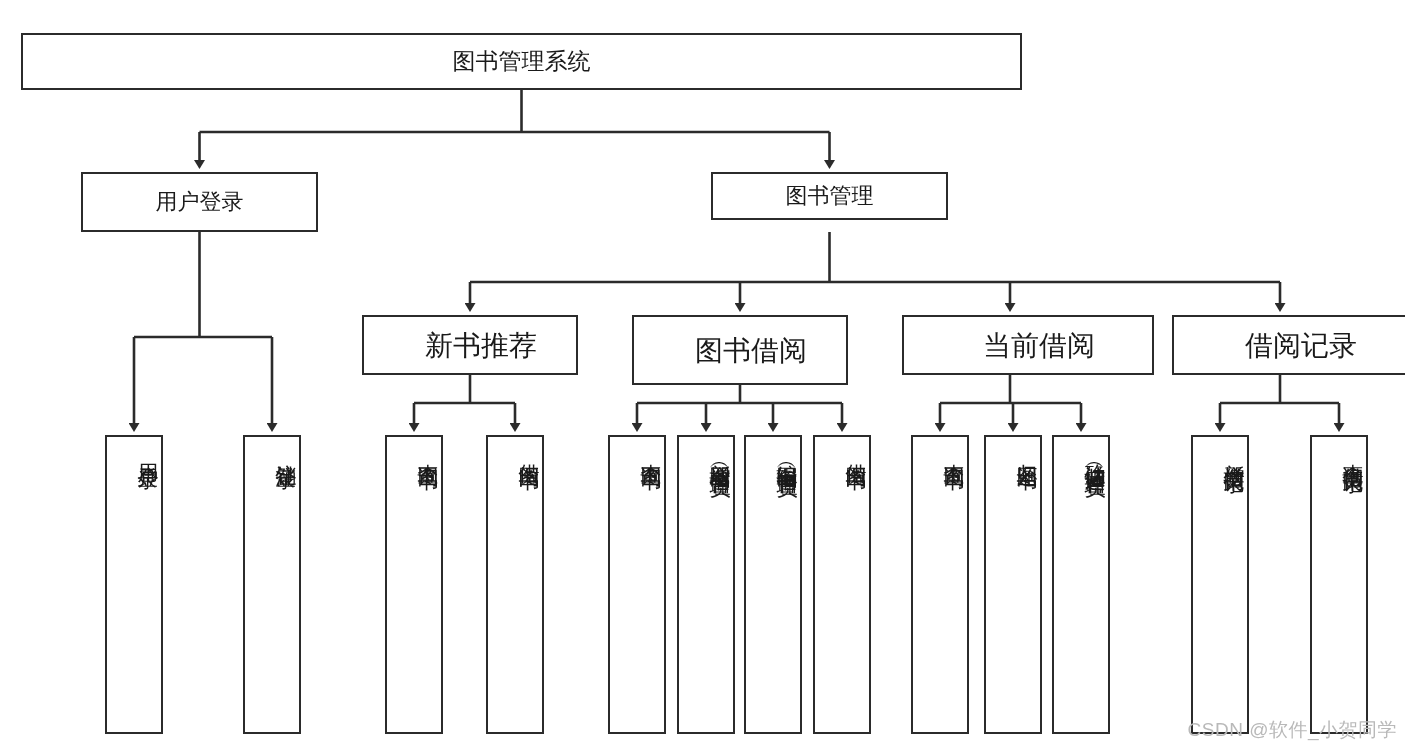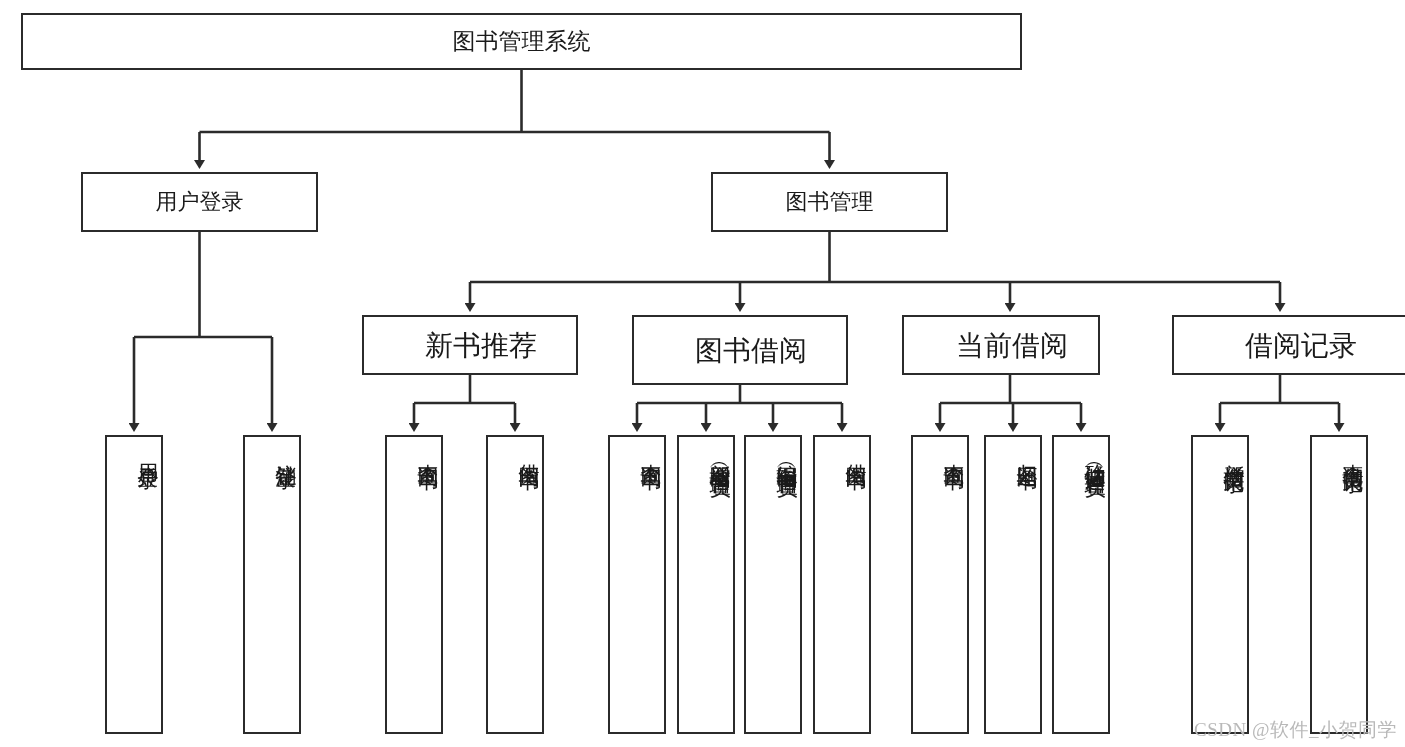--- a/index.html
+++ b/index.html
@@ -24,20 +24,21 @@
     background: #ffffff;
     display: flex;
     align-items: center;
     justify-content: center;
     color: #1a1a1a;
     text-align: center;
     line-height: 1.25;
   }
   .node.root {
     font-size: 23px;
+    margin-top: 20px;
   }
   .node.lvl2 {
     font-size: 22px;
   }
   .node.lvl3 {
     font-size: 28px;
     padding-left: 22px;
   }
   .node.leaf {
     font-size: 21px;
@@ -61,21 +62,20 @@
     pointer-events: none;
   }
   .watermark {
     position: absolute;
     right: 8px;
     bottom: 4px;
     font-size: 19px;
     color: #b9b9b9;
     white-space: nowrap;
     letter-spacing: 0.5px;
-    font-family: Liberation Serif, serif;
   }
 </style>
 </head>
 <body>
 
 <div id="canvas">
 
   <svg class="edges" viewBox="0 0 1405 747" xmlns="http://www.w3.org/2000/svg">
     <defs>
       <marker id="arrow" markerWidth="9" markerHeight="11" refX="1" refY="5.5" orient="auto" markerUnits="userSpaceOnUse">
@@ -119,30 +119,30 @@
       </g>
   </svg>
 
   <div id="node-layer">
       <div class="node root" style="left: 21px; top: 13px; width: 1001px; height: 57px;">
         <span class="htext">图书管理系统</span>
       </div>
       <div class="node lvl2" style="left: 81px; top: 172px; width: 237px; height: 60px;">
         <span class="htext">用户登录</span>
       </div>
-      <div class="node lvl2" style="left: 711px; top: 172px; width: 237px; height: 60px;">
+      <div class="node lvl2" style="left: 711px; top: 172px; width: 237px; height: 48px;">
         <span class="htext">图书管理</span>
       </div>
       <div class="node lvl3" style="left: 362px; top: 315px; width: 216px; height: 60px;">
         <span class="htext">新书推荐</span>
       </div>
       <div class="node lvl3" style="left: 632px; top: 315px; width: 216px; height: 70px;">
         <span class="htext">图书借阅</span>
       </div>
-      <div class="node lvl3" style="left: 902px; top: 315px; width: 198px; height: 60px;">
+      <div class="node lvl3" style="left: 902px; top: 315px; width: 252px; height: 60px;">
         <span class="htext">当前借阅</span>
       </div>
       <div class="node lvl3" style="left: 1172px; top: 315px; width: 236px; height: 60px;">
         <span class="htext">借阅记录</span>
       </div>
       <div class="node leaf" style="left: 105px; top: 435px; width: 58px; height: 299px;">
         <span class="vtext">用户登录</span>
       </div>
       <div class="node leaf" style="left: 243px; top: 435px; width: 58px; height: 299px;">
         <span class="vtext">注销登录</span>

